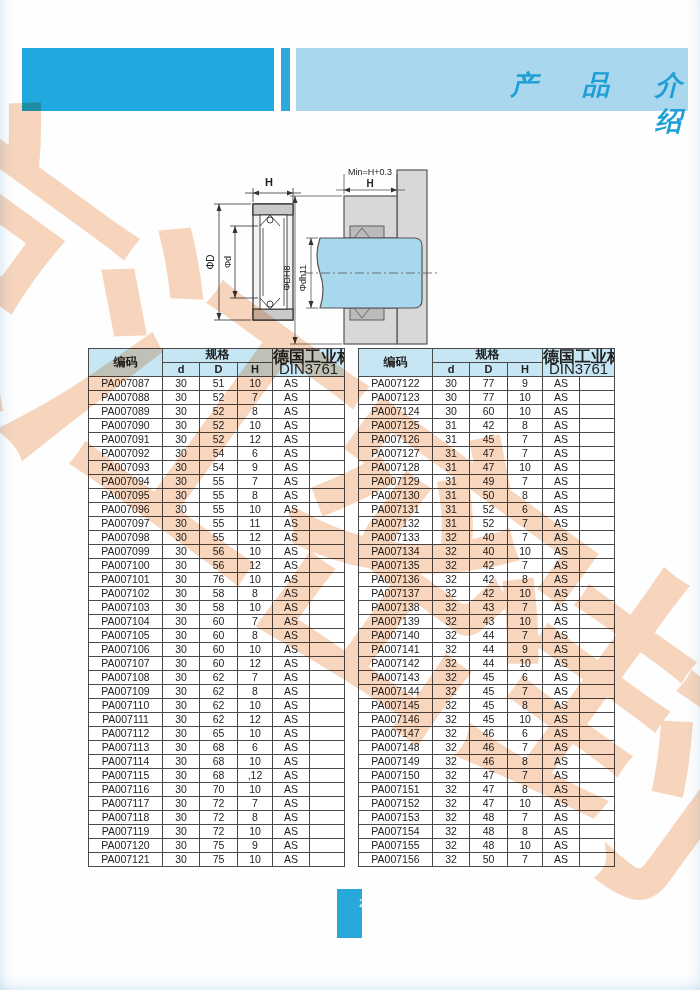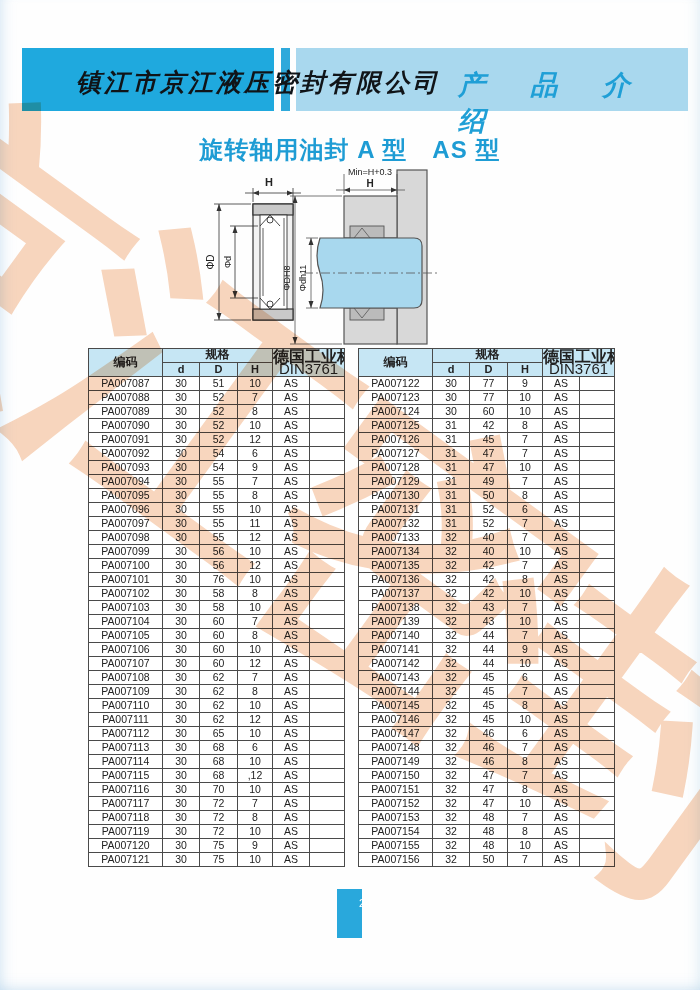--- a/index.html
+++ b/index.html
@@ -26,20 +26,21 @@
   .band-light{position:absolute;left:296px;top:48px;width:392px;height:63px;background:#a9d8ee;}
   .company{
     position:absolute;left:76px;top:66px;z-index:5;
     font-size:25px;font-weight:bold;color:#101418;letter-spacing:3px;
     font-family:"DejaVu Serif","Liberation Serif",serif;font-style:italic;
   }
   .section-title{
     position:absolute;left:458px;top:67px;z-index:5;
     font-size:27px;font-weight:bold;font-style:italic;color:#1f9fd6;letter-spacing:18px;
     font-family:"DejaVu Serif","Liberation Serif",serif;
+    text-align:right;
   }
   .page-title{
     position:absolute;left:0;right:0;top:134px;text-align:center;
     font-size:24px;font-weight:bold;color:#1e9cd4;letter-spacing:1px;
   }
   
   .diagram{position:absolute;left:92px;top:166px;}
   .diagram text{font-family:"Liberation Sans",sans-serif;fill:#222;}
   
   table.spec{
@@ -69,24 +70,22 @@
 </head>
 <body>
 
 <div class="page">
 
   <div class="watermark">京江密封</div>
 
   <div class="band-dark"></div>
   <div class="band-stripe"></div>
   <div class="band-light"></div>
-  <div class="company">镇江市京江液压密封有限公司</div>
   <div class="section-title">产 品 介 绍</div>
 
-  <div class="page-title">旋转轴用油封 A 型　AS 型</div>
 
   <svg class="diagram" width="372" height="182" viewBox="0 0 372 182">
 
     <g stroke="#333" fill="none" stroke-width="1.2">
 
       <rect x="161" y="38" width="40" height="116" fill="#f2f2f2"></rect>
       <rect x="161" y="38" width="40" height="11" fill="#c9c9c9"></rect>
       <rect x="161" y="143" width="40" height="11" fill="#c9c9c9"></rect>
       <rect x="168" y="49" width="27" height="94" fill="#ffffff" stroke-width="0.9"></rect>
 

